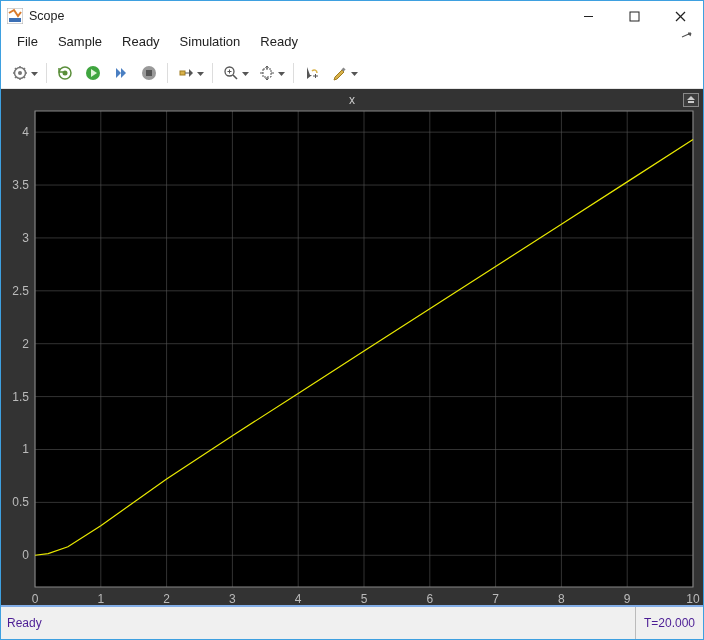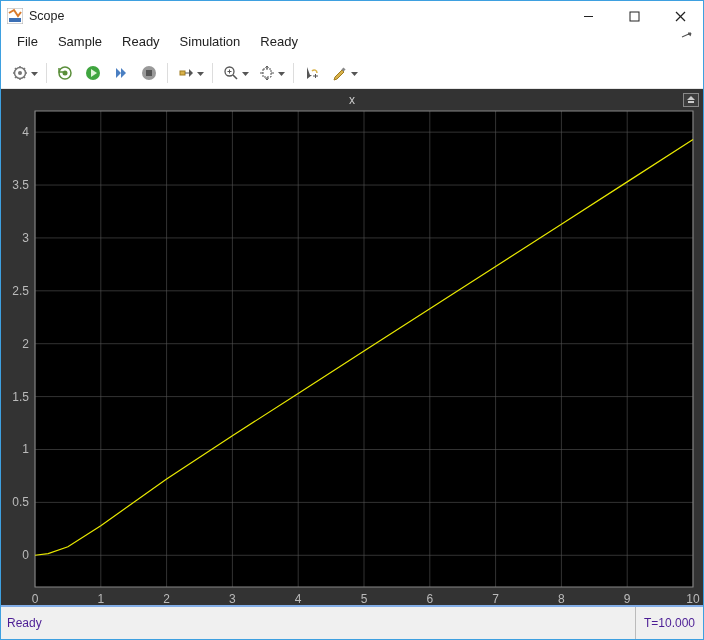--- a/index.html
+++ b/index.html
@@ -221,16 +221,16 @@
         <text x="28" y="258.7111111111111" fill="#bbb" font-size="12" text-anchor="end">2</text>
         <text x="28" y="205.8222222222222" fill="#bbb" font-size="12" text-anchor="end">2.5</text>
         <text x="28" y="152.93333333333334" fill="#bbb" font-size="12" text-anchor="end">3</text>
         <text x="28" y="100.04444444444442" fill="#bbb" font-size="12" text-anchor="end">3.5</text>
         <text x="28" y="47.155555555555566" fill="#bbb" font-size="12" text-anchor="end">4</text>
       </svg>
   </div>
 
   <div class="statusbar">
     <div class="status-left">Ready</div>
-    <div class="status-cell">T=10.000</div>
+    <div class="status-cell">T=20.000</div>
   </div>
 
 </div>
 
 </body></html>

